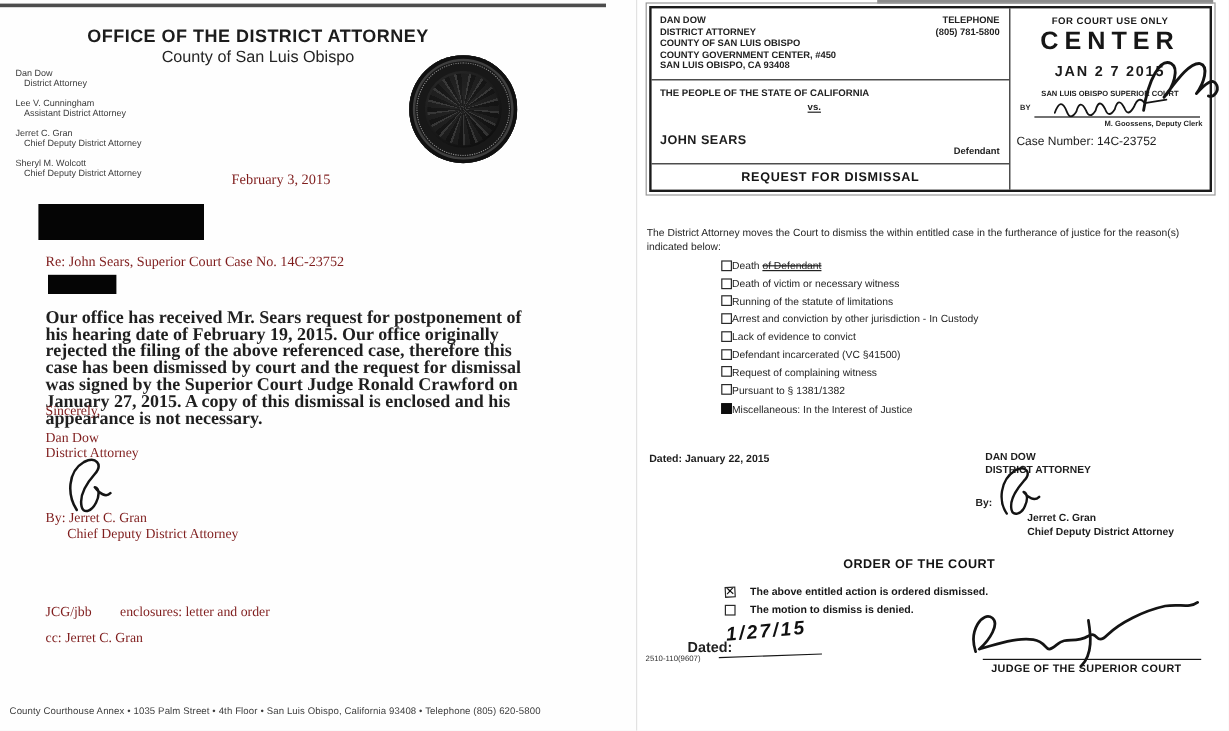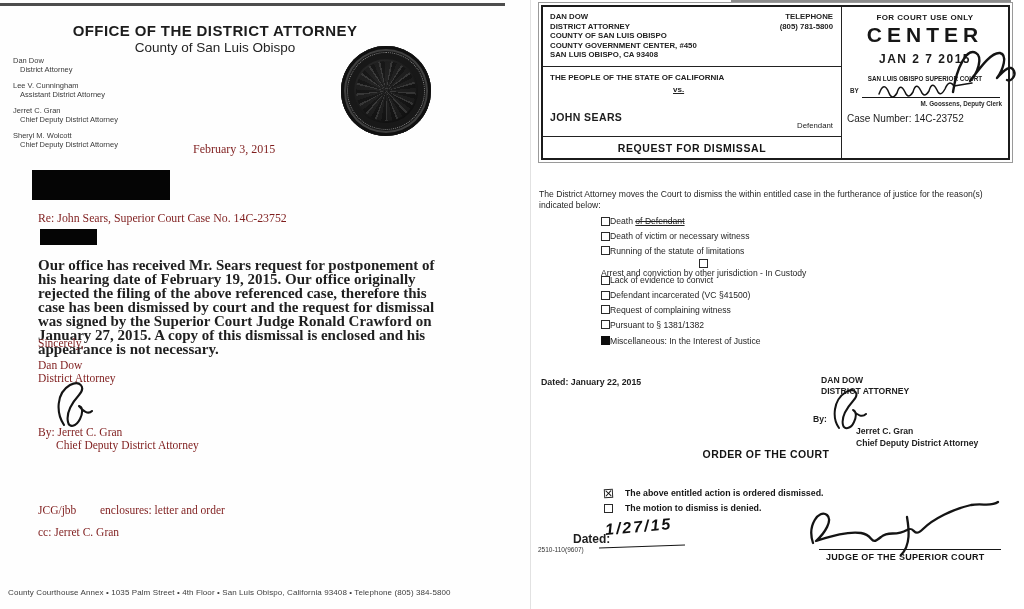--- a/index.html
+++ b/index.html
@@ -33,21 +33,21 @@
   .form-box { left:10px; top:5px; width:469px; height:155px; border:2px solid #1b1b1b; outline:1px solid #9a9a9a; outline-offset:2px; }
   .fb-leftcol { position:absolute; left:0; top:0; width:298px; height:100%; }
   .fb-rightcol{ position:absolute; left:298px; top:0; right:0; height:100%; border-left:1.5px solid #222; }
   .fb-row1 { position:absolute; left:0; top:0; width:100%; height:60px; border-bottom:1.5px solid #222; }
   .fb-row2 { position:absolute; left:0; top:60px; width:100%; height:70px; border-bottom:1.5px solid #222; }
   .fb-row3 { position:absolute; left:0; top:130px; width:100%; bottom:0; }
   .addr { font-size:7.8px; line-height:9.6px; font-weight:600; color:#222; }
   .tel { font-size:7.8px; line-height:9.6px; font-weight:600; text-align:right; color:#222; }
   .party { font-size:8px; font-weight:600; color:#222; }
   .deft-name { font-size:10.5px; font-weight:600; letter-spacing:.4px; color:#1d1d1d; }
-  .small-lab { font-size:7.8px; font-weight:400; color:#222; }
+  .small-lab { font-size:7.8px; font-weight:700; color:#222; }
   .req-title { font-size:10.5px; font-weight:bold; letter-spacing:.6px; text-align:center; color:#151515; }
   .fcuo { font-size:8px; font-weight:bold; letter-spacing:.4px; text-align:center; color:#1a1a1a; }
   .filed { font-size:21px; font-weight:800; letter-spacing:5px; text-align:center; color:#161616; }
   .filed-date { font-size:12px; font-weight:700; letter-spacing:1.5px; text-align:center; color:#1b1b1b; }
   .court-name { font-size:6.3px; font-weight:bold; text-align:center; color:#1b1b1b; }
   .clerk { font-size:6.3px; font-weight:600; color:#2a2a2a; }
   .case-num { font-size:10px; color:#1d1d1d; }
   .motion-title { font-size:11px; font-weight:bold; letter-spacing:.3px; text-align:center; color:#141414; }
   .intro { font-size:8.6px; line-height:10.5px; color:#1f1f1f; width:468px; }
   .reason-row { position:absolute; left:0; display:flex; align-items:center; height:12px; }
@@ -114,21 +114,21 @@
     <path d="M12 44 C4 32 4 12 18 4 C28 -1 34 6 27 14 C19 23 14 32 16 41 C17 47 24 46 28 38 C31 32 31 26 27 25 C31 30 36 34 40 30" stroke-width="2.1"></path>
   </svg>
 
   <div class="abs serif letter-line" style="left:38px; top:426px;">By: Jerret C. Gran</div>
   <div class="abs serif letter-line" style="left:56px; top:439px;">Chief Deputy District Attorney</div>
 
   <div class="abs serif letter-line" style="left:38px; top:504px;">JCG/jbb</div>
   <div class="abs serif letter-line" style="left:100px; top:504px;">enclosures: letter and order</div>
   <div class="abs serif letter-line" style="left:38px; top:526px;">cc: Jerret C. Gran</div>
 
-  <div class="abs footer-line" style="left:8px; top:588px; width:470px;">County Courthouse Annex • 1035 Palm Street • 4th Floor • San Luis Obispo, California 93408 • Telephone (805) 384-5800</div>
+  <div class="abs footer-line" style="left:8px; top:588px; width:470px;">County Courthouse Annex • 1035 Palm Street • 4th Floor • San Luis Obispo, California 93408 • Telephone (805) 620-5800</div>
 </div>
 
 <div class="page" id="right-page">
   <div class="abs scanline" style="left:200px; top:0; width:280px; height:3px; opacity:.55;"></div>
 
   <div class="abs form-box">
     <div class="fb-leftcol">
       <div class="fb-row1">
         <div class="abs addr" style="left:7px; top:5px;">
           <div>DAN DOW</div>
@@ -179,21 +179,21 @@
       <span class="reason-label"><span>Death </span><span class="struck">of Defendant</span><span></span></span>
     </div>
     <div class="reason-row" style="top:15px;">
       <span class="cb"></span>
       <span class="reason-label">Death of victim or necessary witness</span>
     </div>
     <div class="reason-row" style="top:29.6px;">
       <span class="cb"></span>
       <span class="reason-label">Running of the statute of limitations</span>
     </div>
-    <div class="reason-row" style="top:44.4px;flex-direction:column;">
+    <div class="reason-row" style="top:44.4px;">
       <span class="cb"></span>
       <span class="reason-label">Arrest and conviction by other jurisdiction - In Custody</span>
     </div>
     <div class="reason-row" style="top:59.2px;">
       <span class="cb"></span>
       <span class="reason-label">Lack of evidence to convict</span>
     </div>
     <div class="reason-row" style="top:74px;">
       <span class="cb"></span>
       <span class="reason-label">Defendant incarcerated (VC §41500)</span>
@@ -218,21 +218,21 @@
     <div>DAN DOW</div>
     <div>DISTRICT ATTORNEY</div>
   </div>
   <svg class="abs sig" style="left:296px; top:388px;" width="48" height="44" viewBox="0 0 48 44">
     <path d="M12 40 C5 30 6 12 19 4 C28 -1 33 6 26 13 C19 21 14 29 16 37 C17 42 24 41 27 34 C30 28 29 23 26 22 C30 27 35 30 39 26" stroke-width="2"></path>
   </svg>
   <div class="abs sig-name" style="left:282px; top:414px;">By:</div>
   <div class="abs sig-name" style="left:325px; top:426px;">Jerret C. Gran</div>
   <div class="abs sig-name" style="left:325px; top:438px;">Chief Deputy District Attorney</div>
 
-  <div class="abs order-title" style="left:0; width:470px; top:448px;">ORDER OF THE COURT</div>
+  <div class="abs order-title" style="left:0; width:470px; top:464px;">ORDER OF THE COURT</div>
 
   <div class="order-row" style="left:73px; top:488px;">
     <span class="cb" style="transform:rotate(-3deg);">✕</span>
     <span class="order-label">The above entitled action is ordered dismissed.</span>
   </div>
   <div class="order-row" style="left:73px; top:503px;">
     <span class="cb"></span>
     <span class="order-label">The motion to dismiss is denied.</span>
   </div>
 

